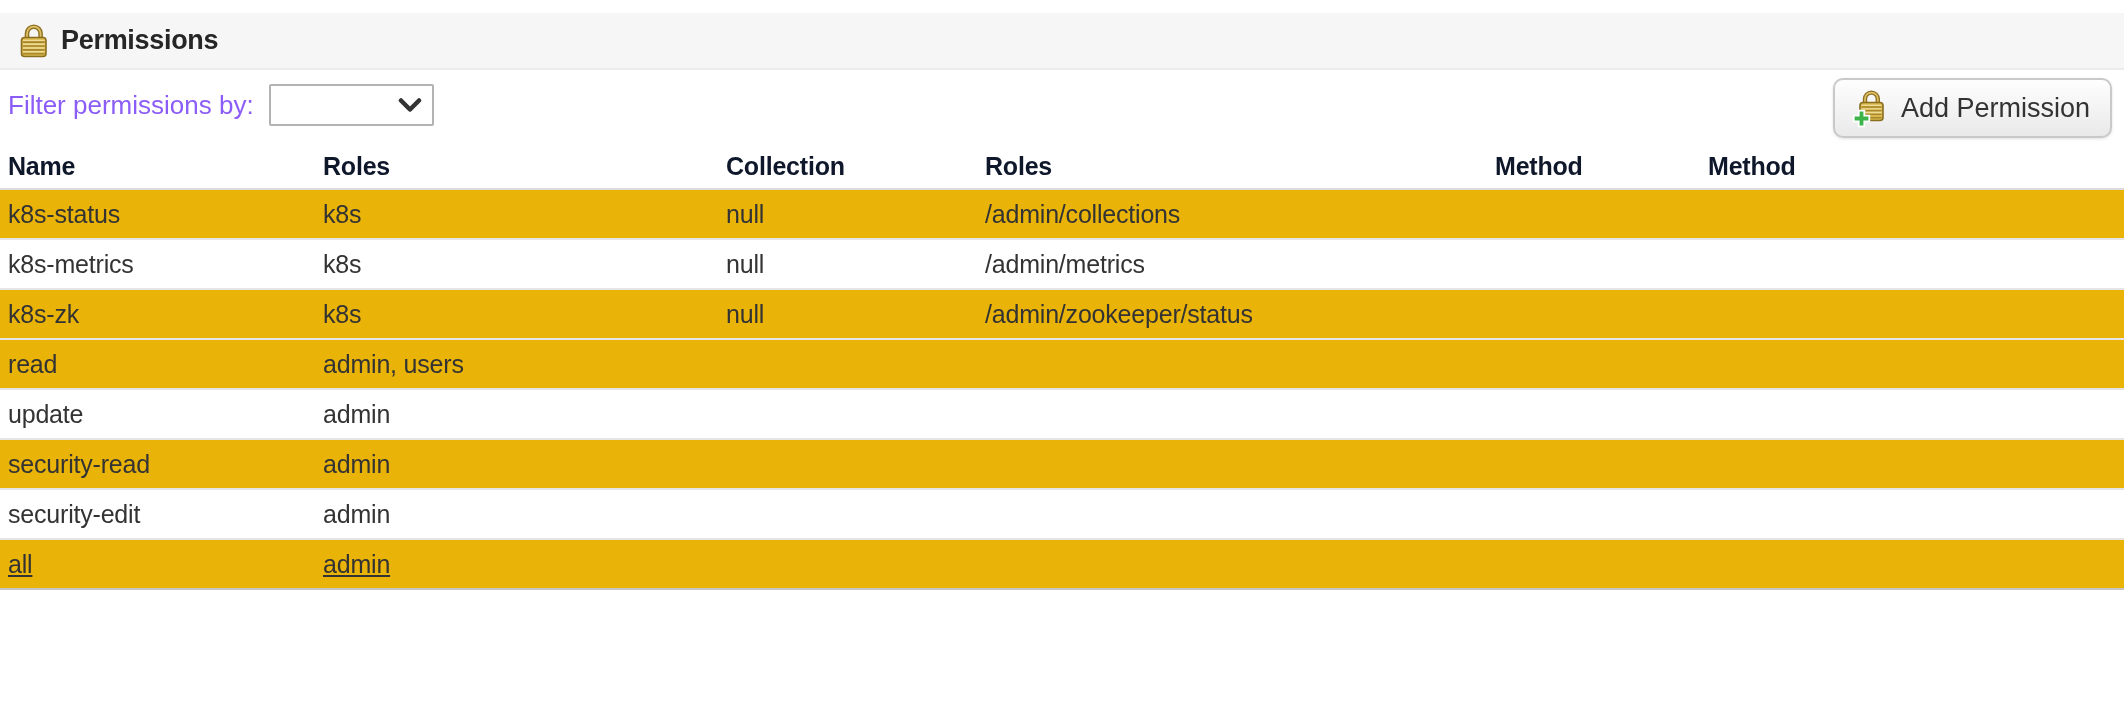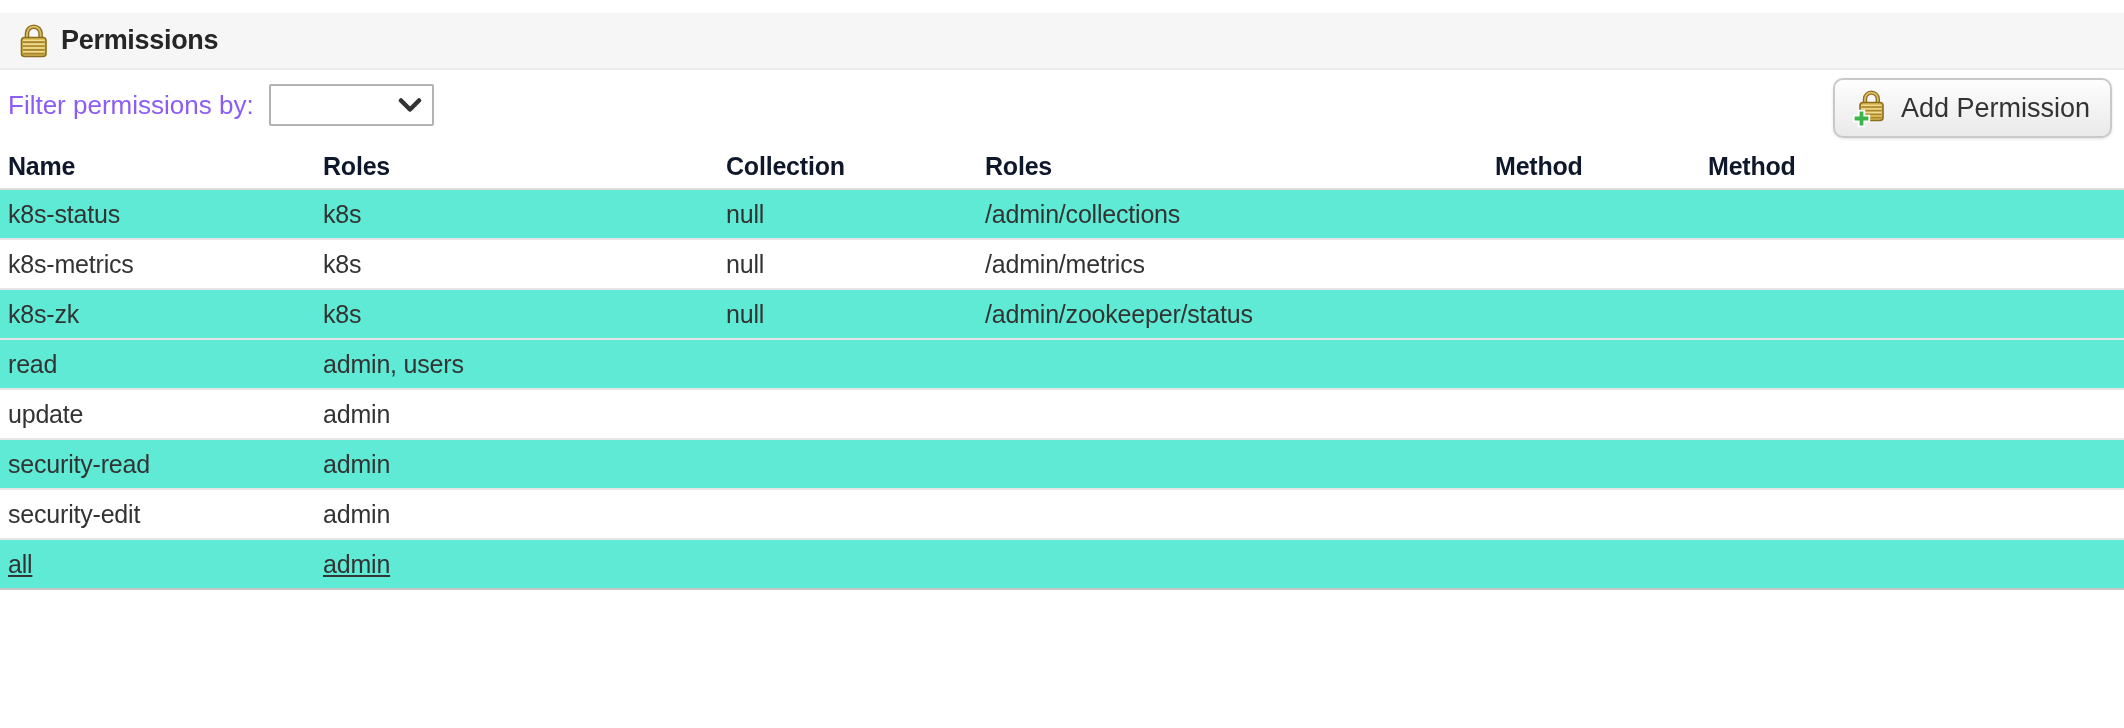--- a/index.html
+++ b/index.html
@@ -100,21 +100,21 @@
   .perm-table td {
     font-size: 25px;
     color: #333333;
     height: 50px;
     padding: 0 6px 0 8px;
     border-bottom: 2px solid #e5e5e5;
     overflow: hidden;
     white-space: nowrap;
     letter-spacing: -0.2px;
   }
-  .perm-table tbody tr.striped td { background: #5eead4; margin-left: 16px; }
+  .perm-table tbody tr.striped td { background: #eab308; margin-left: 16px; }
   .perm-table tbody tr:last-child td { border-bottom: 2px solid #c6c6c6; text-decoration: underline; }
 </style>
 </head>
 <body>
 
 <div class="page">
 
   <div class="panel-header">
     <span class="icon-wrap">
       <svg width="33" height="37" viewBox="0 0 33 37" aria-hidden="true">

